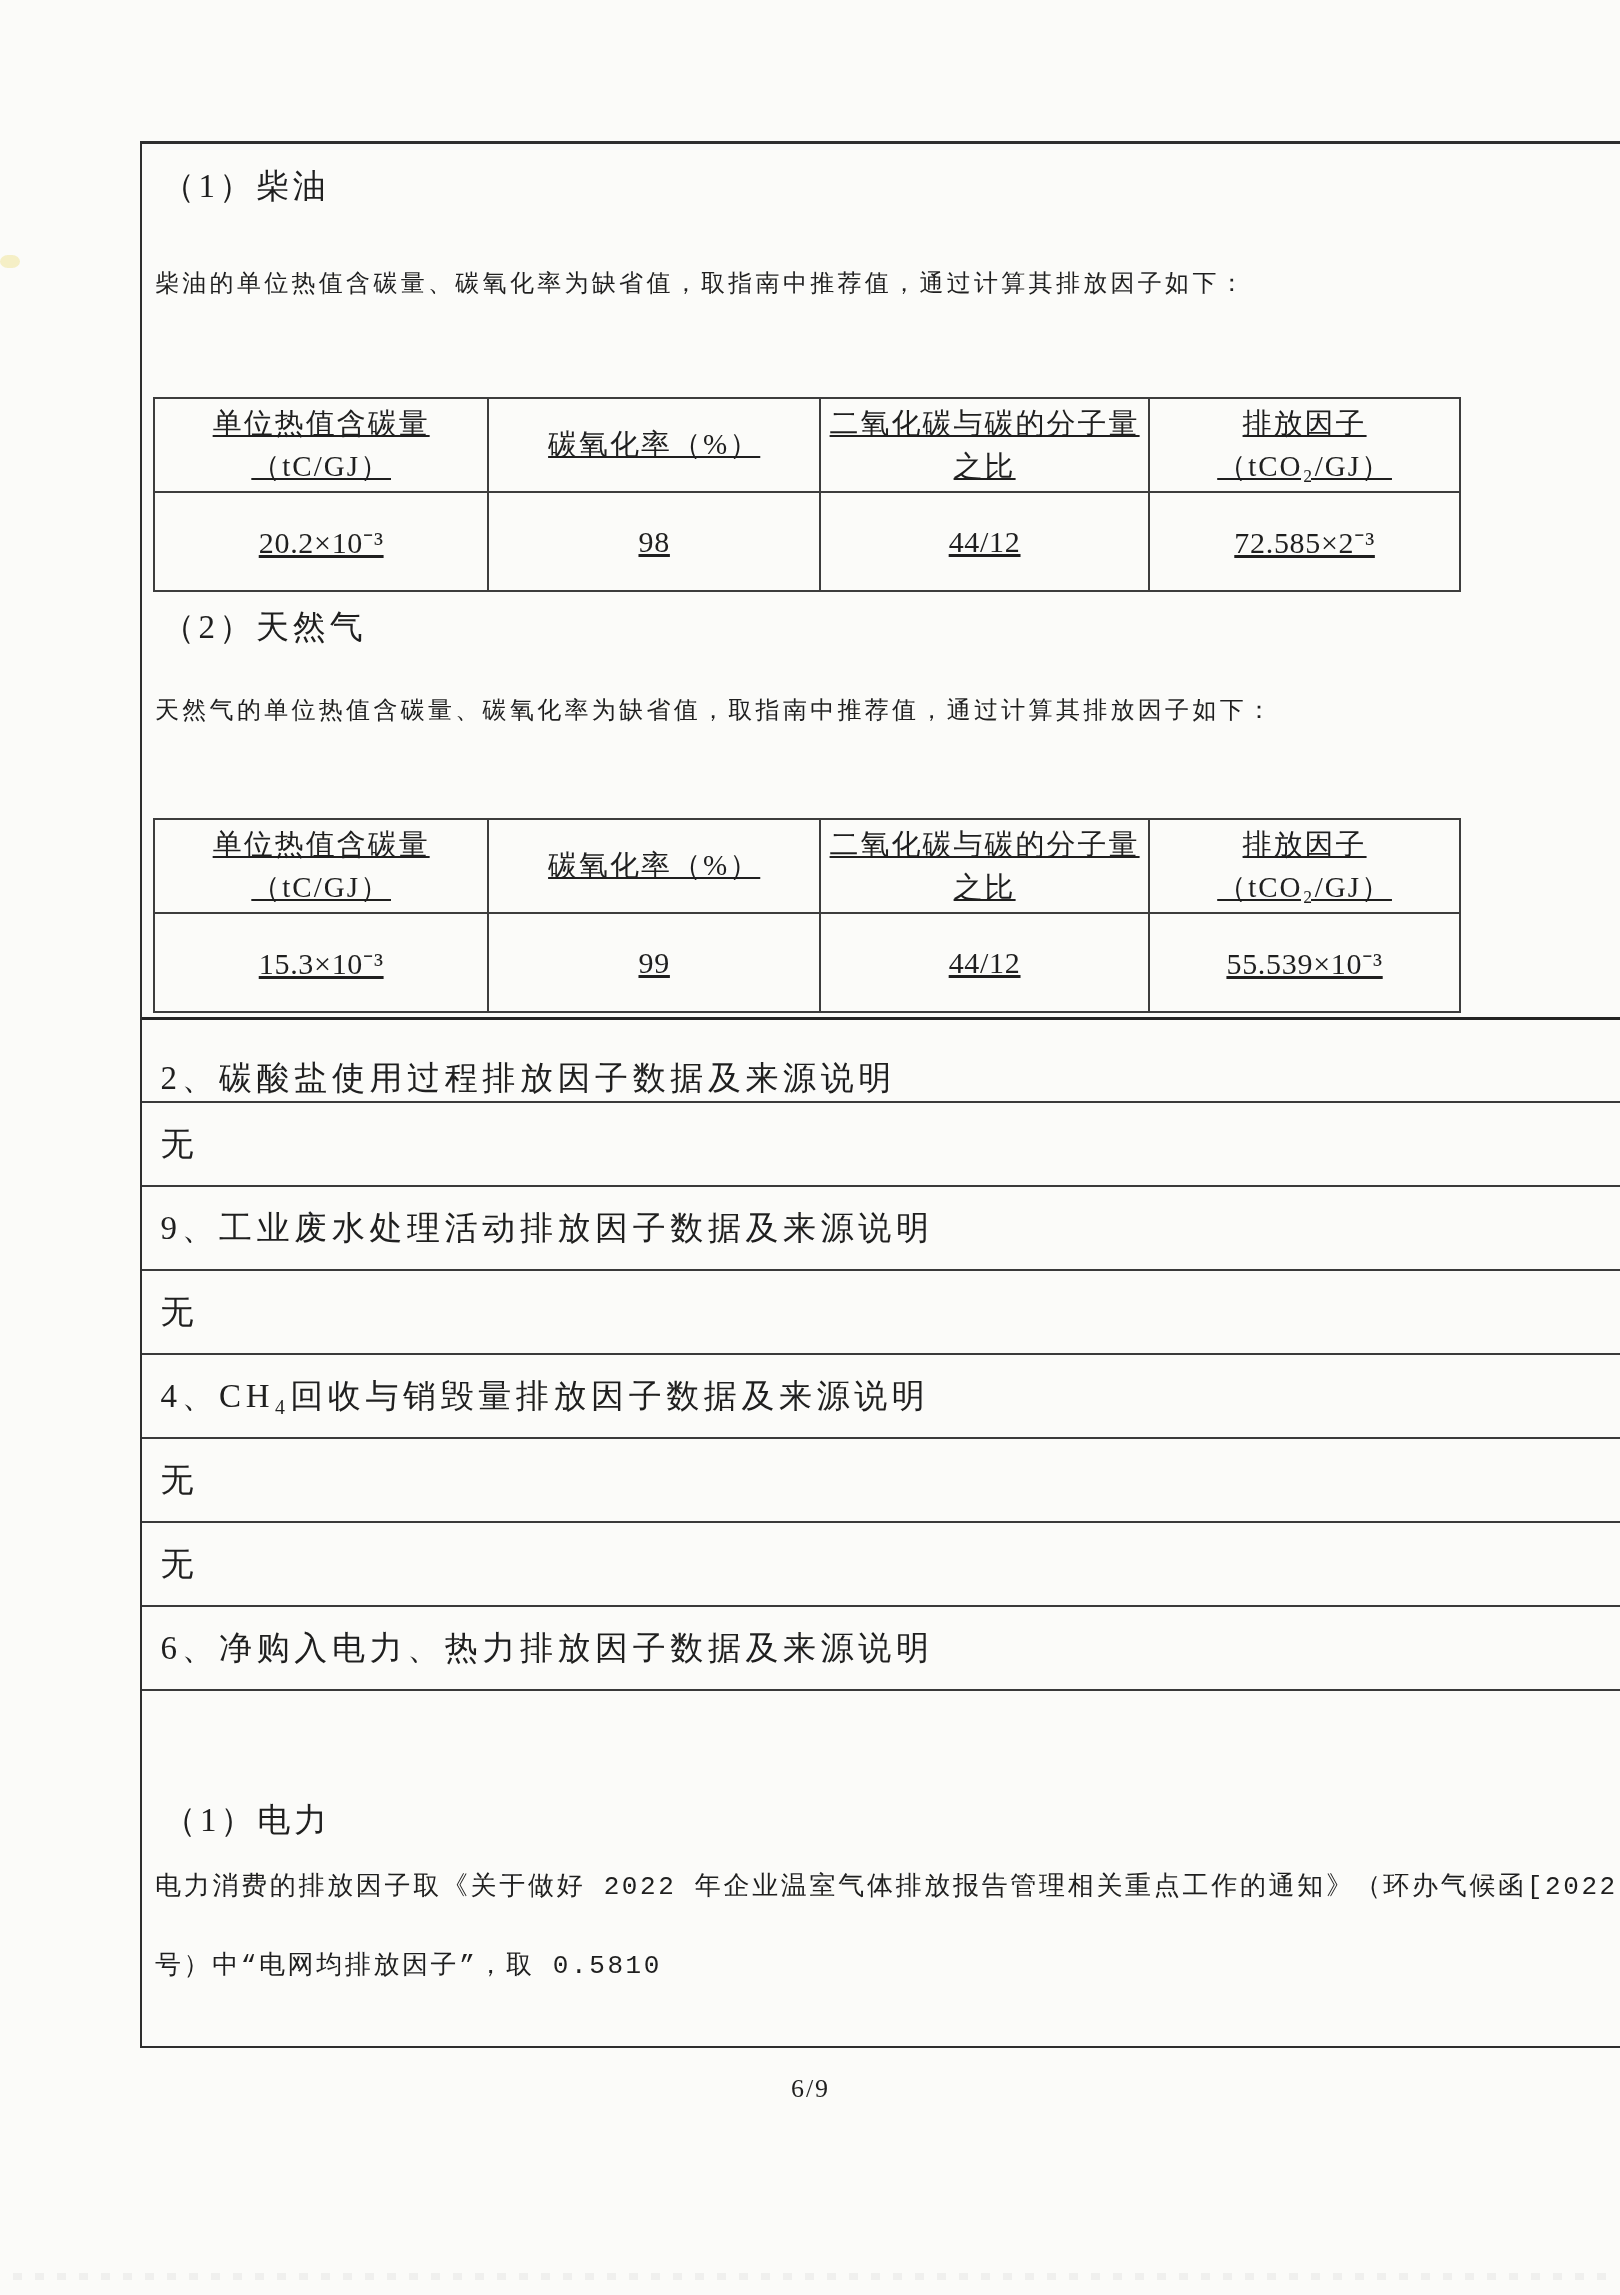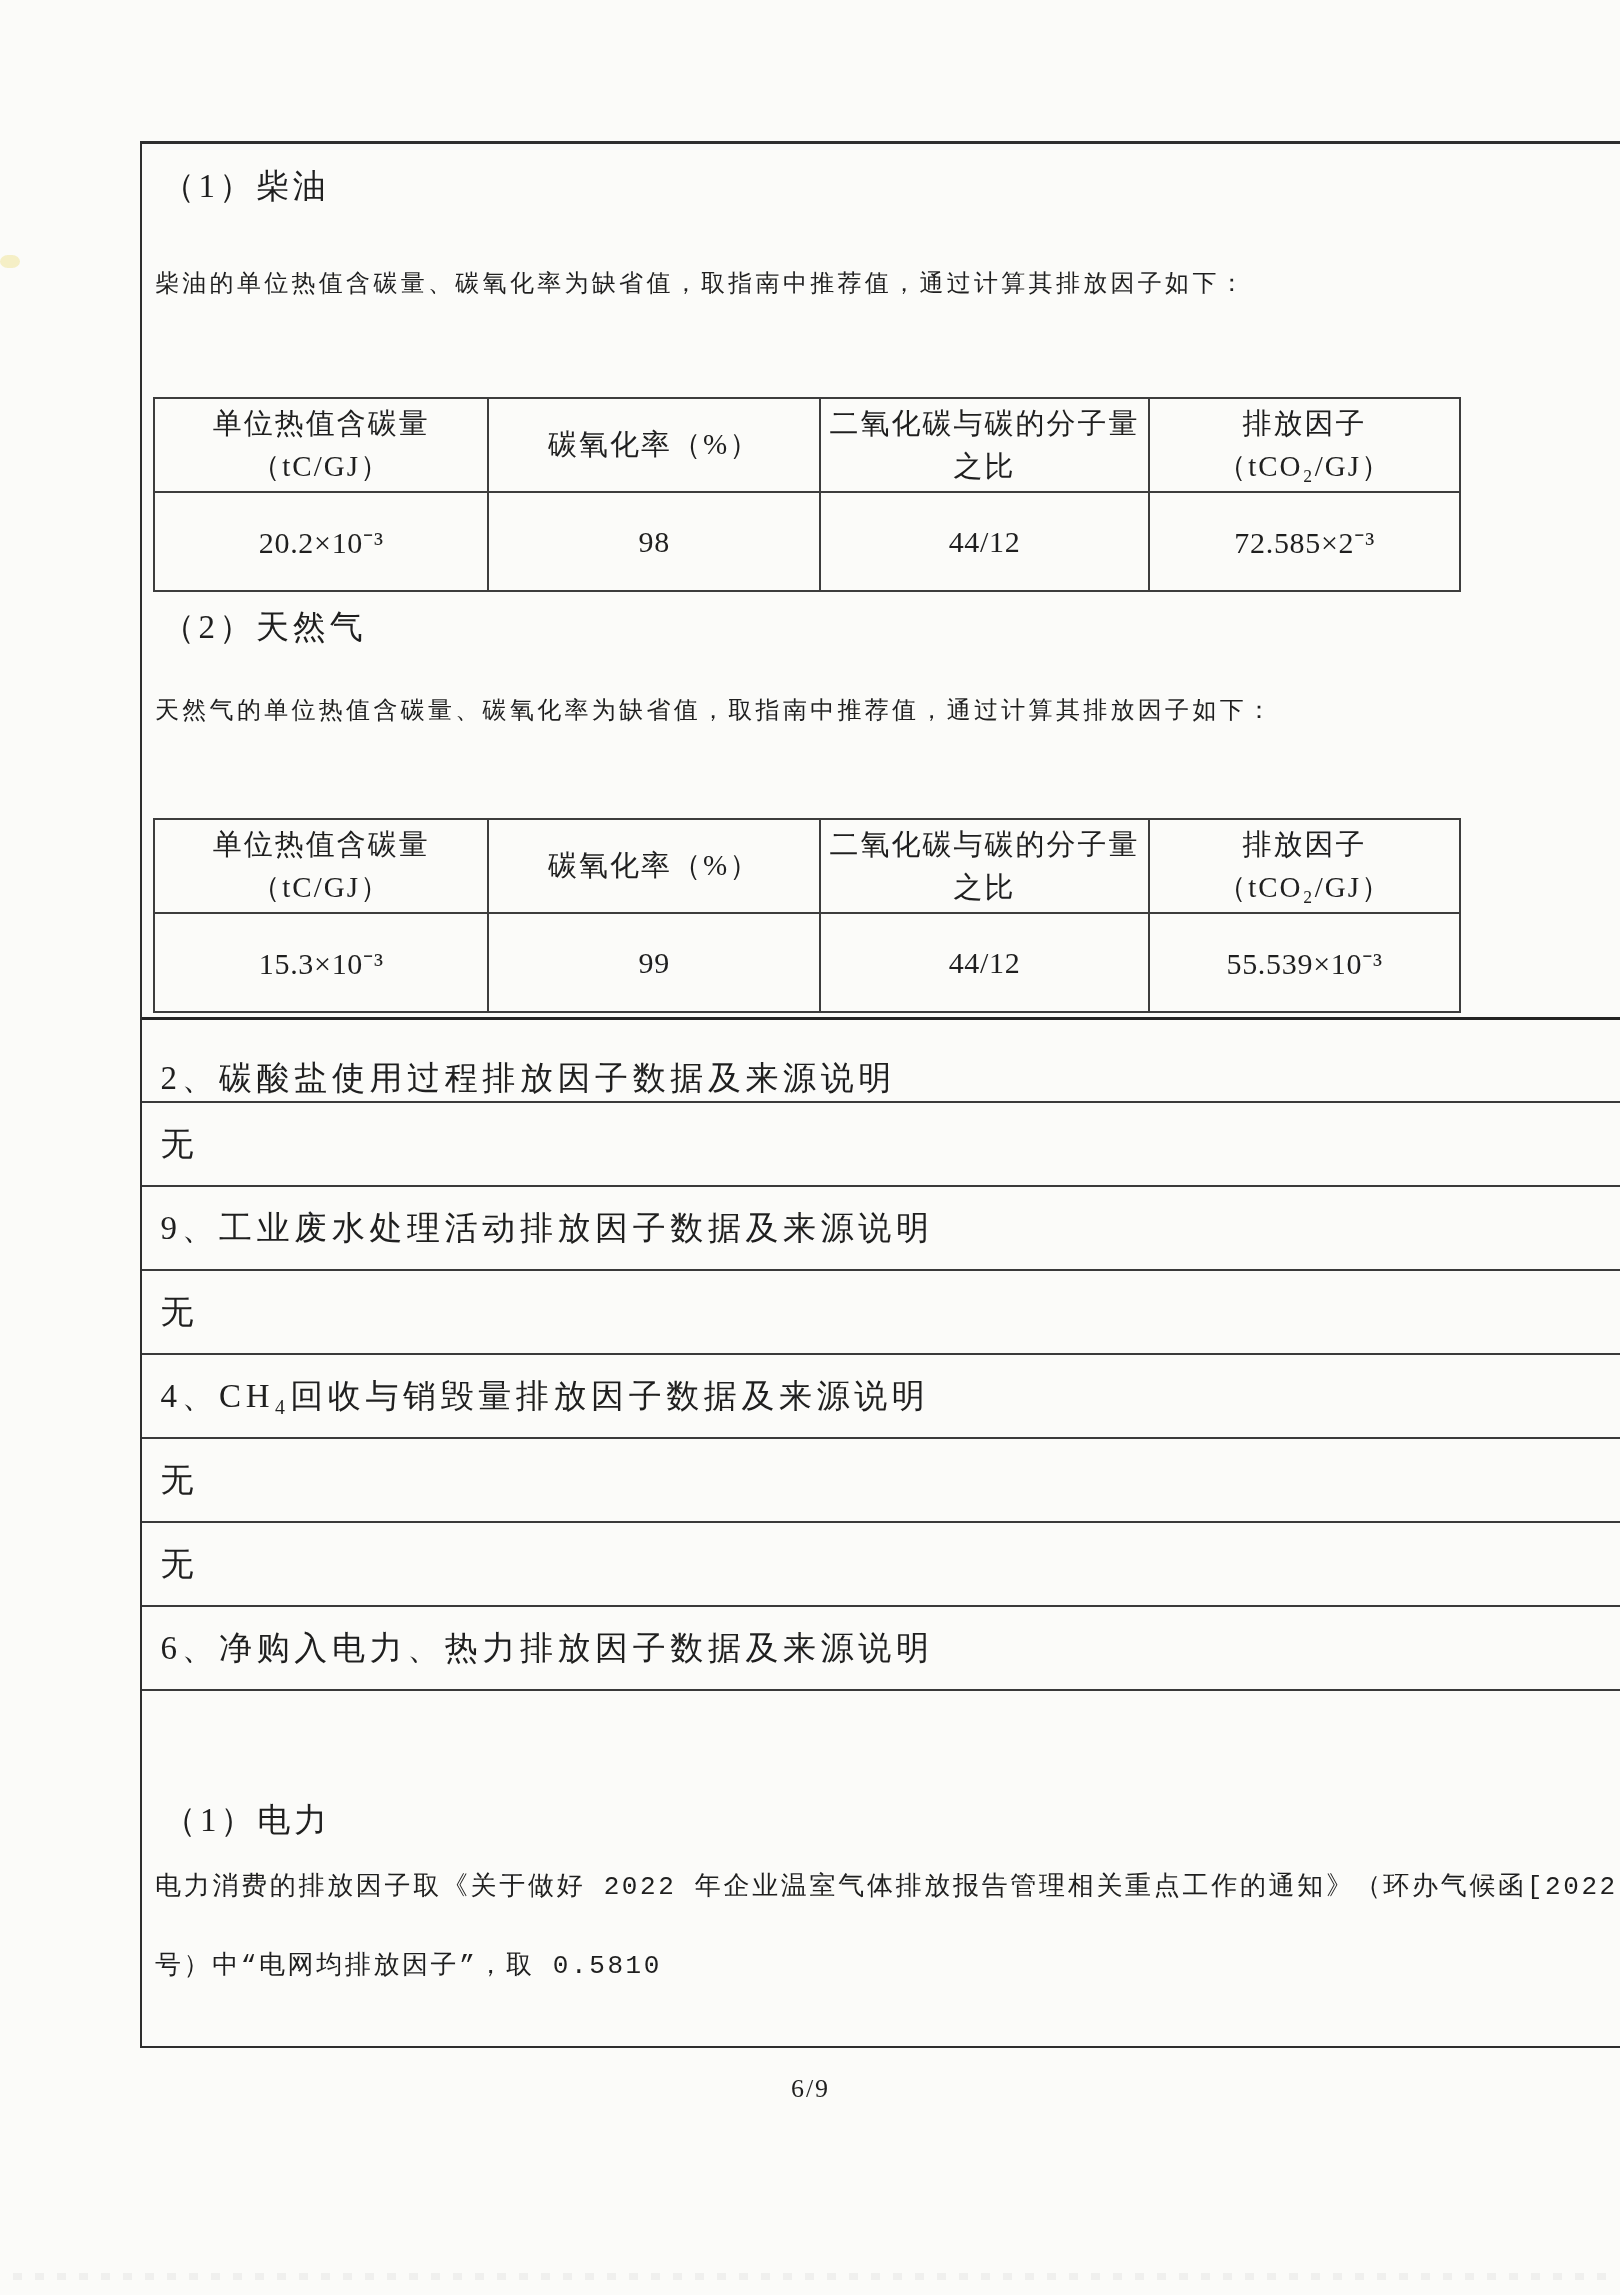--- a/index.html
+++ b/index.html
@@ -20,20 +20,21 @@
     left:19.7px;right:13px;font-size:33px;letter-spacing:3.9px;
     white-space:nowrap;
   }
   .para{
     left:13px;right:14.4px;font-size:24px;letter-spacing:3.3px;
     line-height:83px;text-align:justify;text-align-last:left;
   }
   .factor-table{
     left:11px;width:1308px;border-collapse:collapse;table-layout:fixed;
     background:transparent;
+    text-decoration:underline;
   }
   .factor-table th,.factor-table td{
     border:2px solid #3d3d3d;text-align:center;vertical-align:middle;
     font-weight:normal;padding:0 6.6px;
   }
   .factor-table th{
     font-size:29px;letter-spacing:2px;line-height:1.5;white-space:pre-line;
     height:92px;
   }
   .factor-table td{

